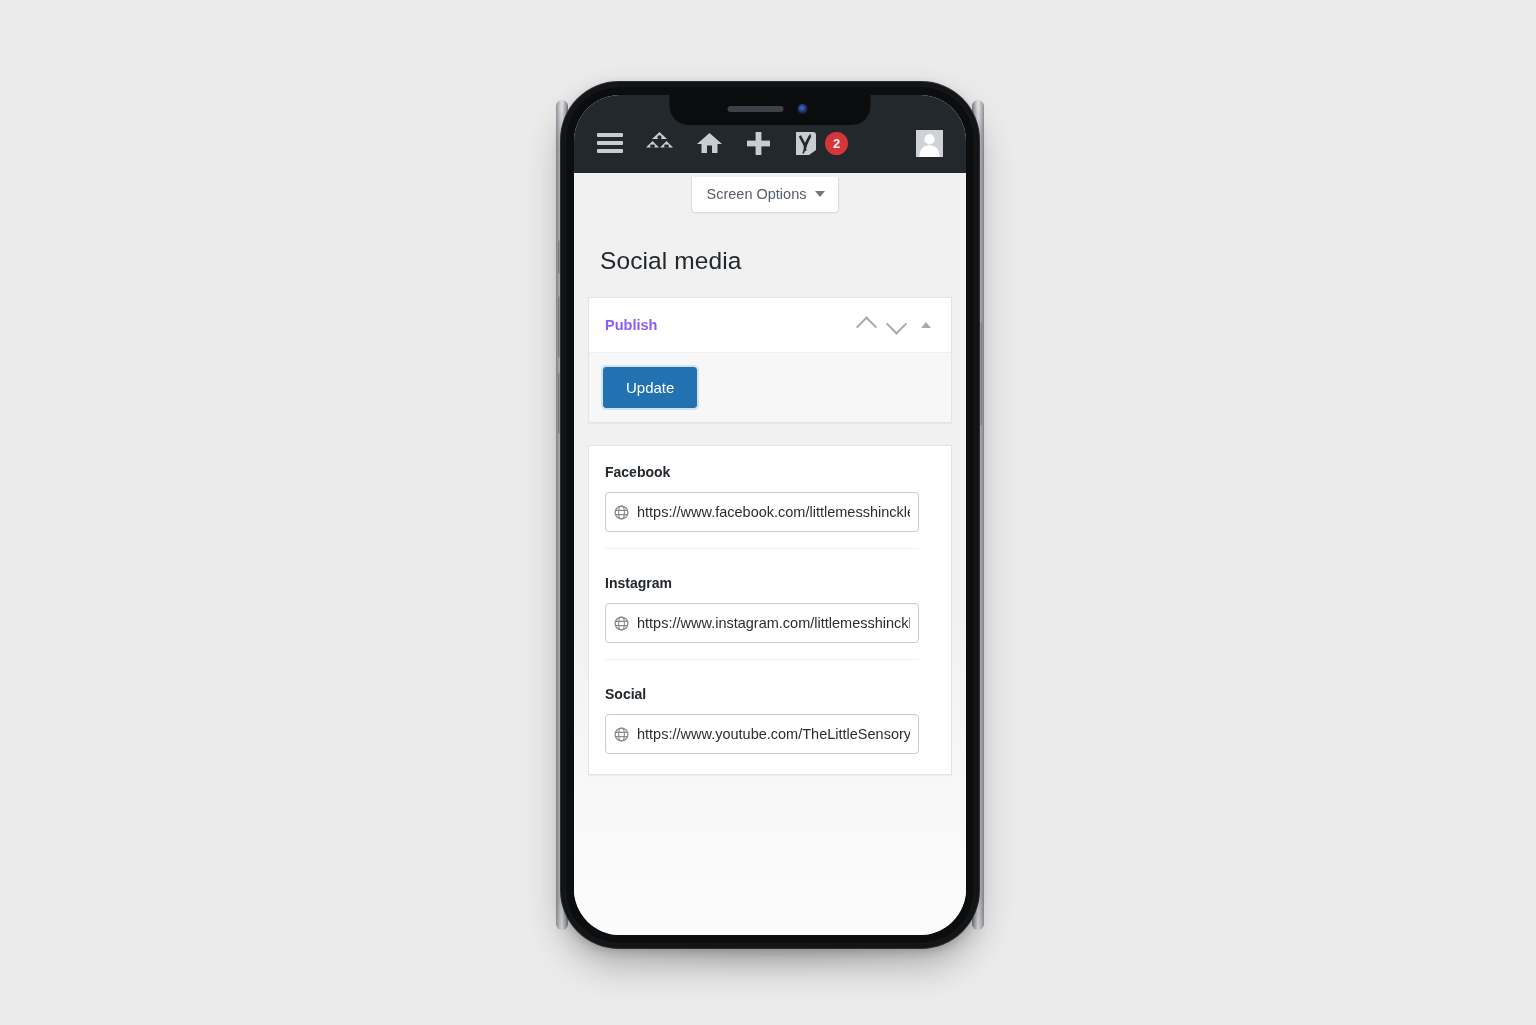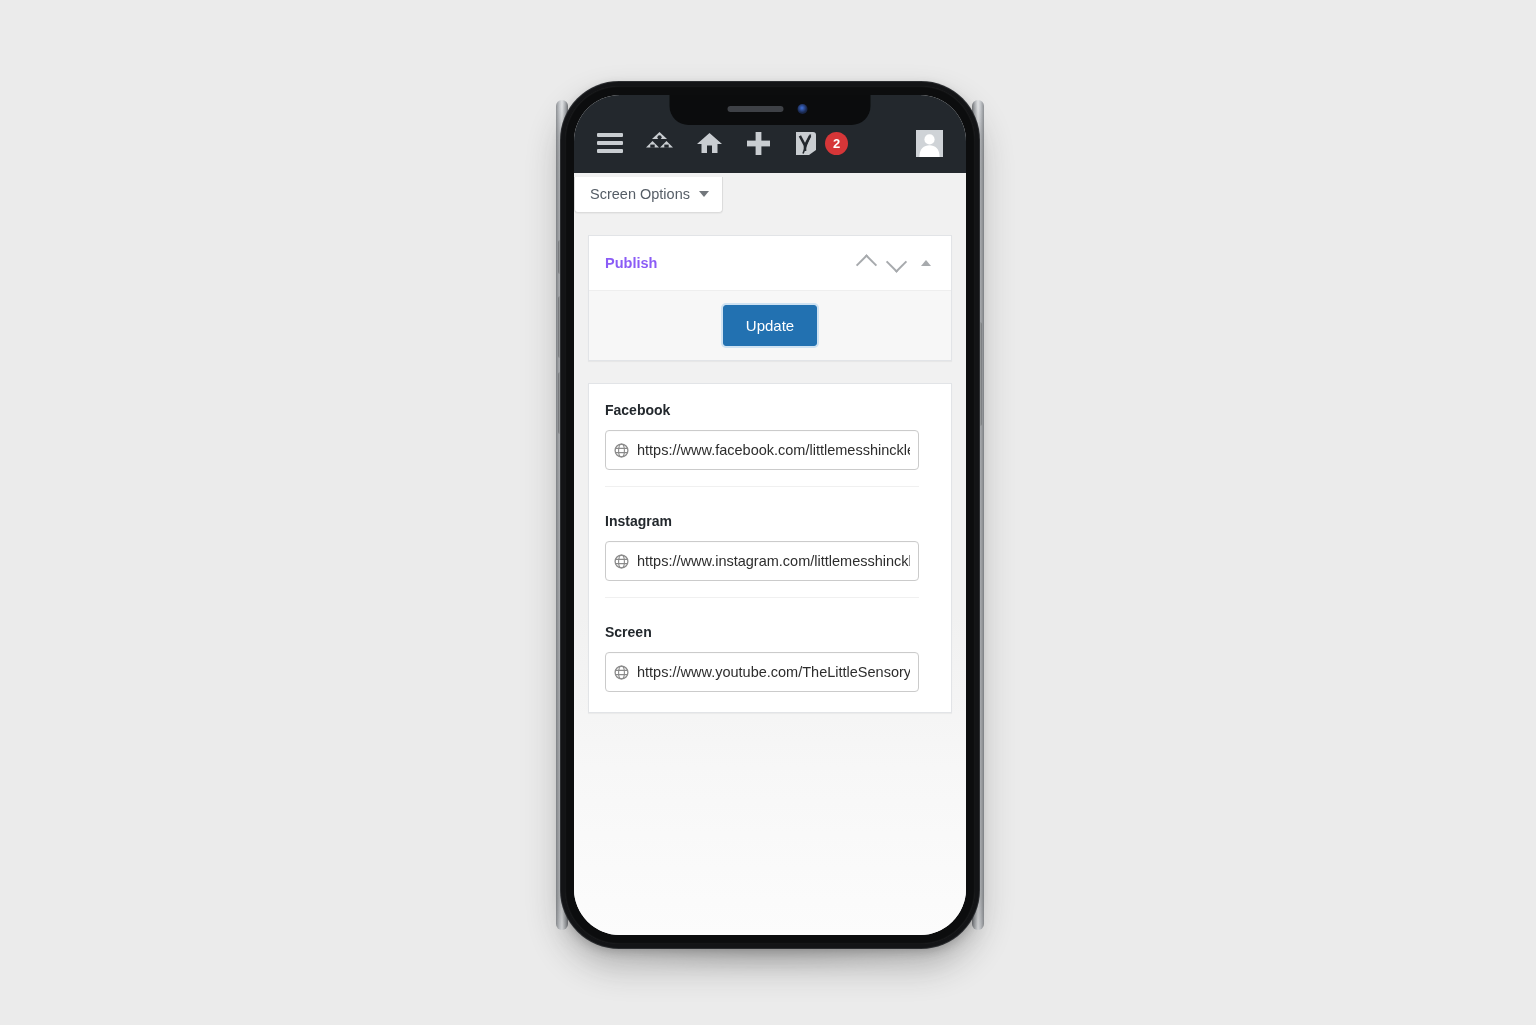--- a/index.html
+++ b/index.html
@@ -207,21 +207,21 @@
     top: 78px;
     left: 0;
     right: 0;
     bottom: 0;
     background: linear-gradient(180deg, #f1f1f1 0%, #f1f1f1 58%, #f7f7f7 78%, #fcfcfc 100%);
     overflow: hidden;
   }
 
   .screen-options-row {
     display: flex;
-    justify-content: flex-start;
+    justify-content: center;
     padding: 4px 10px 0 0;
   }
   .screen-options-btn {
     background: #ffffff;
     border: 1px solid #dcdcdc;
     border-top: none;
     border-radius: 0 0 4px 4px;
     padding: 9px 13px 10px 15px;
     font-size: 14.5px;
     color: #555d66;
@@ -287,21 +287,21 @@
     border-right: 5px solid transparent;
     border-bottom: 6px solid #a7aaad;
   }
 
   .metabox-body { background: #ffffff; }
 
   .publish-actions {
     background: #f7f7f7;
     padding: 14px 14px;
     display: flex;
-    justify-content: center;
+    justify-content: flex-start;
     align-items: center;
     min-height: 48px;
     box-sizing: border-box;
   }
   .btn-primary {
     background: #2271b1;
     color: #ffffff;
     font-size: 15px;
     border: 1px solid #2271b1;
     border-radius: 3px;
@@ -440,20 +440,21 @@
 
         <div class="content">
 
           <div class="screen-options-row">
             <div class="screen-options-btn">
               <span>Screen Options</span>
               <span class="caret-down"></span>
             </div>
           </div>
 
+          <h1 class="page-title">Social media</h1>
 
           <div class="metabox">
             <div class="metabox-header">
               <div class="metabox-title">Publish</div>
               <div class="handle-btn">
                 <span class="chev up"></span>
               </div>
               <div class="handle-btn">
                 <span class="chev down"></span>
               </div>
@@ -498,21 +499,21 @@
                       <path d="M1.3 5.4 H13.7 M1.3 9.6 H13.7" stroke="#8a8a8a" stroke-width="1.1"></path>
                       <path d="M4.2 3.1 a4 4 0 0 0 2.4 2.6" fill="#9a9a9a"></path>
                     </svg>
                   </span>
                   <span class="val">https://www.instagram.com/littlemesshinckleyand</span>
                 </div>
                 <div class="field-divider"></div>
               </div>
 
               <div class="field-group">
-                <div class="field-label">Screen</div>
+                <div class="field-label">Social</div>
                 <div class="field-input">
                   <span class="globe">
                     <svg width="15" height="15" viewBox="0 0 15 15">
                       <circle cx="7.5" cy="7.5" r="6.4" fill="none" stroke="#8a8a8a" stroke-width="1.3"></circle>
                       <ellipse cx="7.5" cy="7.5" rx="2.9" ry="6.4" fill="none" stroke="#8a8a8a" stroke-width="1.1"></ellipse>
                       <path d="M1.3 5.4 H13.7 M1.3 9.6 H13.7" stroke="#8a8a8a" stroke-width="1.1"></path>
                       <path d="M4.2 3.1 a4 4 0 0 0 2.4 2.6" fill="#9a9a9a"></path>
                     </svg>
                   </span>
                   <span class="val">https://www.youtube.com/TheLittleSensoryCo/</span>

